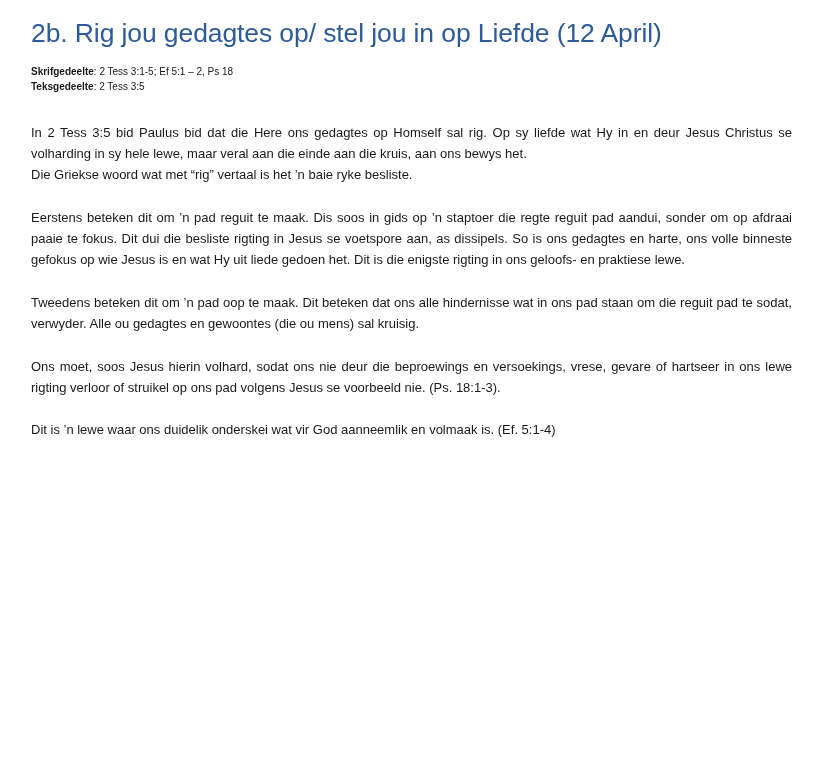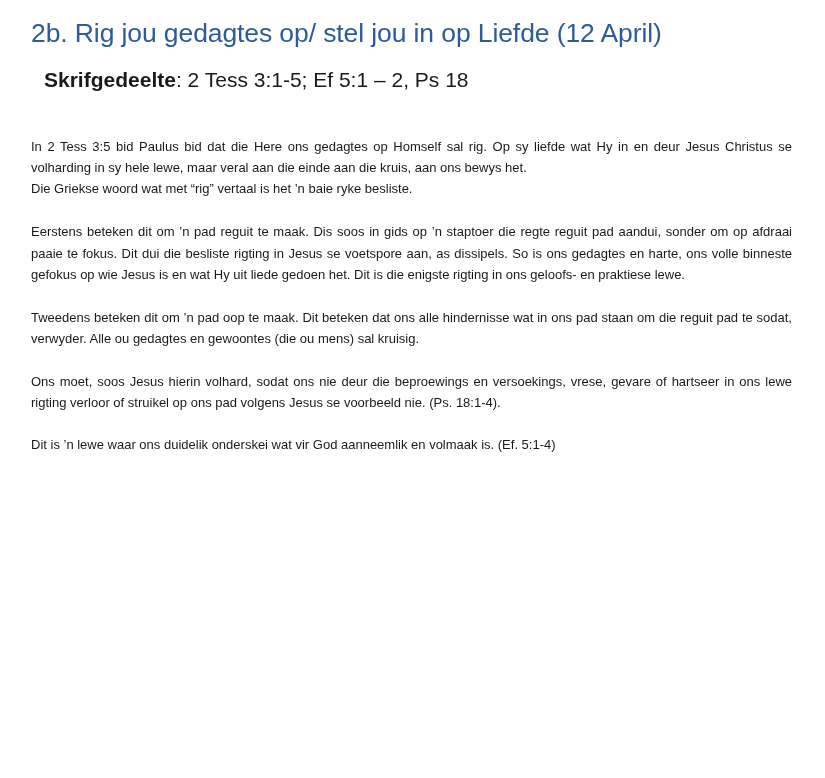--- a/index.html
+++ b/index.html
@@ -23,24 +23,24 @@
   }
   .doc-title {
     font-size: 26.5px;
     line-height: 1.2;
     color: #2e5b9a;
     font-weight: normal;
     margin: 0 0 14px 0;
     letter-spacing: -0.1px;
   }
   .meta-line {
-    font-size: 21px;
+    font-size: 10px;
     line-height: 1.55;
     color: #1a1a1a;
-    margin: 13px;
+    margin: 0;
   }
   .meta-line .lbl {
     font-weight: bold;
   }
   .meta-block {
     margin-bottom: 0;
   }
   .body-block {
     font-size: 13px;
     line-height: 1.62;
@@ -68,36 +68,39 @@
 <body>
 
 <div class="page">
 
   <h1 class="doc-title">2b. Rig jou gedagtes op/ stel jou in op Liefde (12 April)</h1>
 
   <div class="meta-block">
     <p class="meta-line">
       <span class="lbl">Skrifgedeelte</span><span>: </span><span>2 Tess 3:1-5; Ef 5:1 – 2, Ps 18</span>
     </p>
+    <p class="meta-line">
+      <span class="lbl">Teksgedeelte</span><span>: </span><span>2 Tess 3:5</span>
+    </p>
   </div>
 
   <div class="gap-after-meta"></div>
 
   <p class="body-block para">In 2 Tess 3:5 bid Paulus bid dat die Here ons gedagtes op Homself sal  rig. Op sy liefde wat Hy in en deur Jesus Christus se volharding in sy hele lewe, maar veral aan die einde aan die kruis, aan ons bewys het.</p>
   <p class="body-block para last-line">Die Griekse woord wat met “rig” vertaal is het ’n baie ryke besliste.</p>
 
   <div class="spacer-lg"></div>
 
   <p class="body-block para">Eerstens beteken dit om ’n pad reguit te maak. Dis soos in gids op ’n staptoer die regte reguit pad aandui, sonder om op afdraai paaie te fokus. Dit dui die besliste rigting in Jesus se voetspore aan, as dissipels. So is ons gedagtes en harte, ons volle binneste gefokus op wie Jesus is en wat Hy uit liede gedoen het. Dit is die enigste rigting in ons geloofs- en praktiese lewe.</p>
 
   <div class="spacer-lg"></div>
 
   <p class="body-block para">Tweedens beteken dit om ’n pad oop te maak. Dit beteken dat ons alle hindernisse wat in ons pad staan om die reguit pad te sodat, verwyder. Alle ou gedagtes en gewoontes (die ou mens) sal kruisig.</p>
 
   <div class="spacer-lg"></div>
 
-  <p class="body-block para">Ons moet, soos Jesus hierin volhard, sodat ons nie deur die beproewings en versoekings, vrese, gevare of hartseer in ons lewe rigting verloor of struikel op ons pad volgens Jesus se voorbeeld nie. (Ps. 18:1-4).</p>
+  <p class="body-block para">Ons moet, soos Jesus hierin volhard, sodat ons nie deur die beproewings en versoekings, vrese, gevare of hartseer in ons lewe rigting verloor of struikel op ons pad volgens Jesus se voorbeeld nie. (Ps. 18:1-3).</p>
 
   <div class="spacer-md"></div>
 
   <p class="body-block para last-line">Dit is ’n lewe waar ons duidelik onderskei wat vir God aanneemlik en volmaak is. (Ef. 5:1-4)</p>
 
 </div>
 
 </body></html>

